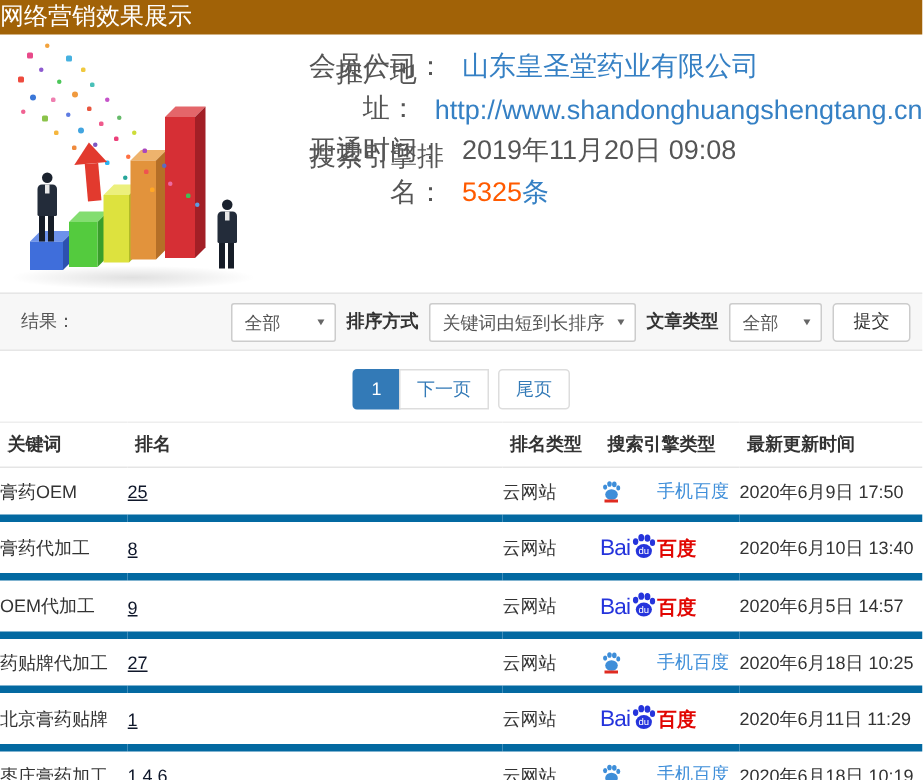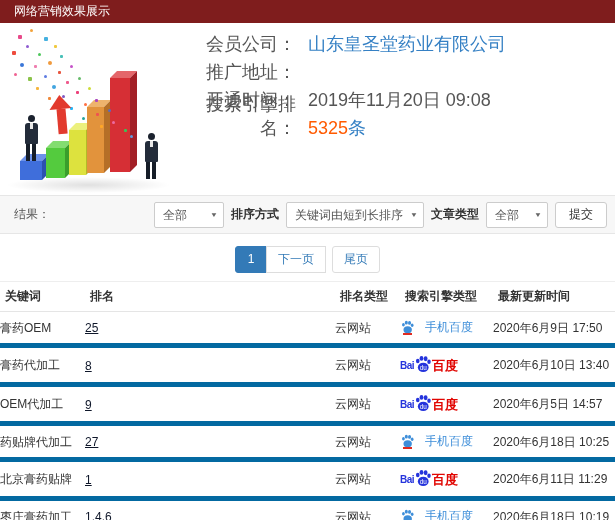--- a/index.html
+++ b/index.html
@@ -1,21 +1,21 @@
 <!DOCTYPE html>
 <html><head>
 <meta charset="utf-8">
 <style>
   * { margin:0; padding:0; box-sizing:border-box; }
   html,body { width:615px; height:520px; overflow:hidden; background:#fff;
     font-family:"Liberation Sans","DejaVu Sans",sans-serif; }
 
   
-  .header { height:23px; background:#7f1d1d; color:#fff; font-size:12px;
-    line-height:23px; padding-left:14px; }
+  .header { height:23px; background:#a16207; color:#fff; font-size:16px;
+    line-height:23px; }
 
   
   .top { position:relative; height:172px; }
   .illus { position:absolute; left:0; top:0; width:196px; height:172px; overflow:hidden; }
   .gshadow { position:absolute; left:6px; bottom:2px; width:165px; height:16px;
     background:radial-gradient(ellipse at center, rgba(0,0,0,.12), rgba(0,0,0,0) 70%); }
   .bar { position:absolute; }
   .bar .front { position:absolute; inset:0; }
   .bar .topface { position:absolute; left:0; top:-7px; width:100%; height:7px;
     transform:skewX(-45deg); transform-origin:bottom left; }
@@ -67,25 +67,25 @@
   .page-btn.active { background:#337ab7; border-color:#337ab7; color:#fff; }
   .page-btn.last { margin-left:6px; border-radius:3px; }
 
   
   table { width:100%; border-collapse:collapse; table-layout:fixed; font-size:12px; }
   thead th { font-weight:bold; color:#333; text-align:left; padding:6px 5px;
     border-top:1px solid #eee; border-bottom:1px solid #e5e5e5; }
   tbody td { padding:7px 0 6px; border-bottom:5px solid #0369a1; color:#333;
     vertical-align:middle; white-space:nowrap; overflow:hidden; }
   .c-rank { color:#0f172a; }
-  .eng-mobile { display:inline-flex; align-items:center; gap:10px; color:#3e8ed9; }
+  .eng-mobile { display:inline-flex; align-items:center; gap:23px; color:#3e8ed9; }
   .paw-wrap { display:inline-flex; flex-direction:column; align-items:center; }
   .red-line { display:block; width:9px; height:2px; background:#e02b20; margin-top:-1px; }
   .eng-pc { display:inline-flex; align-items:center; }
-  .bai { color:#2534dc; font-weight:bold; font-size:10px; letter-spacing:-.5px; }
+  .bai { color:#2534dc; font-weight:normal; font-size:15px; letter-spacing:-.5px; }
   .bd  { color:#e10602; font-weight:bold; font-size:13px; }
 </style>
 </head>
 <body>
 
 <div class="header">
   <span>网络营销效果展示</span>
 </div>
 
 <div class="top">
@@ -181,20 +181,21 @@
     </div>
   </div>
 
   <div class="info">
     <div class="info-row">
       <span class="info-label">会员公司：</span>
       <a class="info-value val-link" href="#">山东皇圣堂药业有限公司</a>
     </div>
     <div class="info-row">
       <span class="info-label">推广地址：</span>
+      <a class="info-value val-link" href="#">http://www.shandonghuangshengtang.cn</a>
     </div>
     <div class="info-row">
       <span class="info-label">开通时间：</span>
       <span class="info-value">2019年11月20日 09:08</span>
     </div>
     <div class="info-row">
       <span class="info-label">搜索引擎排名：</span>
       <span class="info-value"><span class="hl">5325</span><span class="hl-suffix">条</span></span>
     </div>
   </div>

